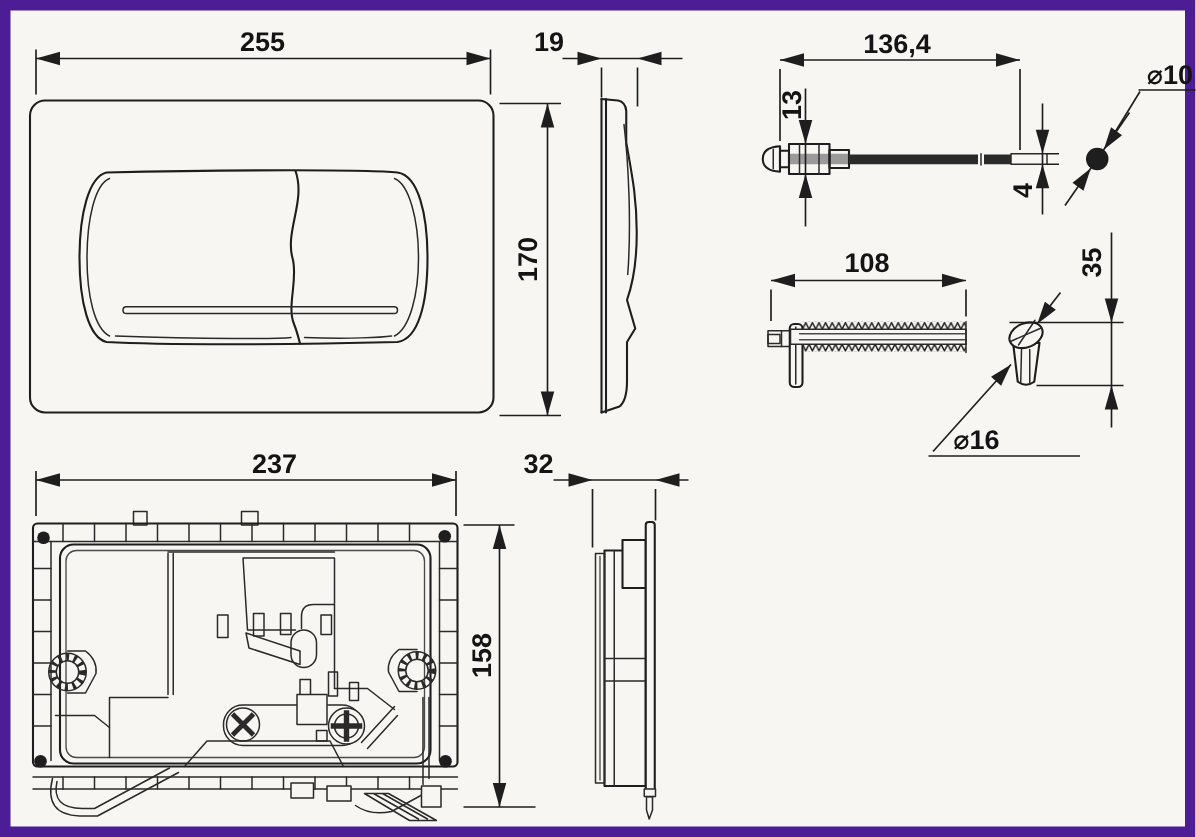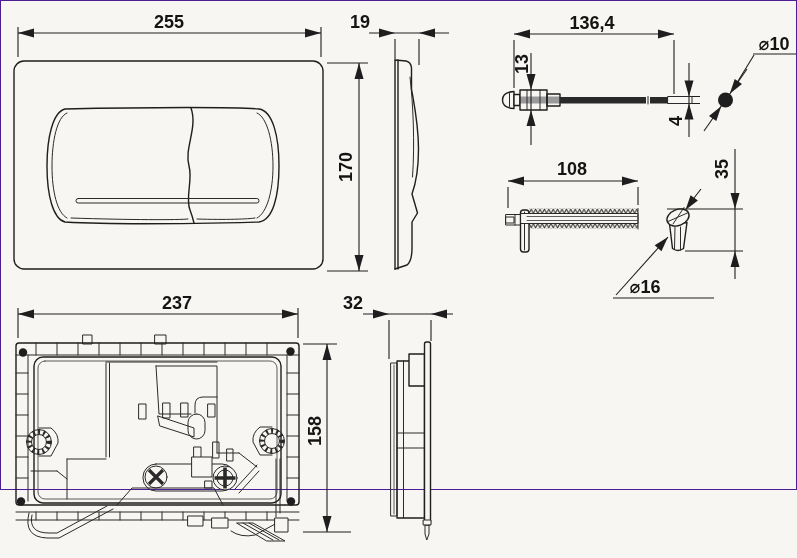--- a/index.html
+++ b/index.html
@@ -3,22 +3,22 @@
 <meta charset="utf-8">
 <style>
   html,body{margin:0;padding:0;}
   body{
     width:797px;height:558px;
     background:#f7f6f2;
     font-family:"Liberation Sans","DejaVu Sans",sans-serif;
     position:relative;overflow:hidden;
   }
   .canvas{
-    position:absolute;left:0;top:0;width:797px;height:490px;
-    border:1px solid #4c1d95;box-sizing:border-box;
+    position:absolute;left:0;top:0;width:797px;height:558px;
+    border:7px solid #4c1d95;box-sizing:border-box;
   }
   svg{display:block;}
   .ln{fill:none;stroke:#1e1e1e;stroke-width:1.4;stroke-linejoin:round;stroke-linecap:round;}
   .lnt{fill:none;stroke:#2a2a2a;stroke-width:1;stroke-linejoin:round;stroke-linecap:round;}
   .lnl{fill:none;stroke:#4a4a4a;stroke-width:.9;stroke-linejoin:round;stroke-linecap:round;}
   .dim{fill:none;stroke:#1e1e1e;stroke-width:1.1;stroke-linecap:butt;}
   .arw{fill:#1e1e1e;stroke:none;}
   .dot{fill:#1e1e1e;stroke:none;}
   .dkfill{fill:#2a2a2a;stroke:none;}
   .gyfill{fill:#9a9a9a;stroke:none;}

